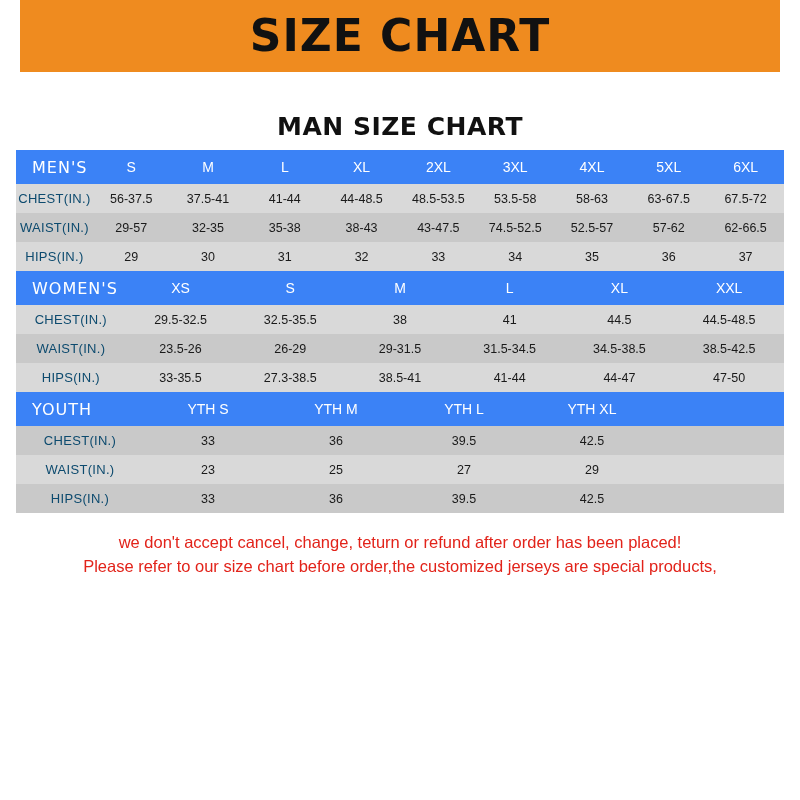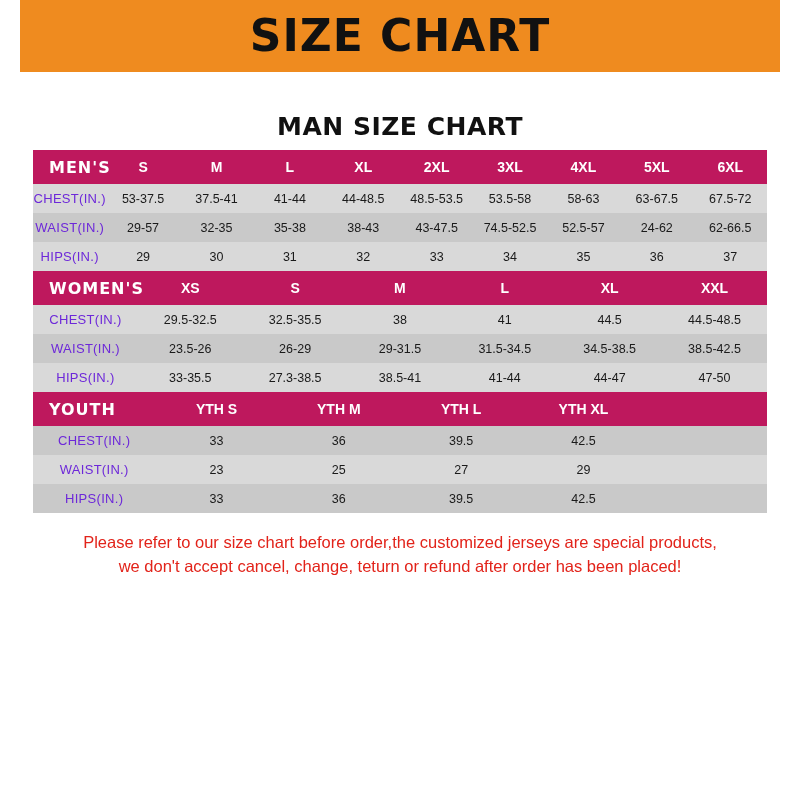--- a/index.html
+++ b/index.html
@@ -43,21 +43,21 @@
     position: relative;
     font-family: "DejaVu Sans", sans-serif;
     font-weight: bold;
     font-size: 44px;
     letter-spacing: 1px;
     color: #111111;
     z-index: 2;
     line-height: 1;
   }
   .content {
-    padding: 0 33px;
+    padding: 0 16px;
     box-sizing: border-box;
     margin-top: 40px;
   }
   .section-title {
     text-align: center;
     font-family: "DejaVu Sans", sans-serif;
     font-weight: bold;
     font-size: 25px;
     color: #111111;
     margin: 18px 0 9px 0;
@@ -72,43 +72,43 @@
   table.size-table td {
     text-align: center;
     font-size: 12.5px;
     color: #1a1a1a;
     padding: 0;
     height: 29px;
     vertical-align: middle;
     font-family: "Liberation Sans", sans-serif;
   }
   table.size-table thead th {
-    background: #be185d;
+    background: #3b82f6;
     color: #ffffff;
-    font-weight: bold;
+    font-weight: normal;
     font-size: 14px;
     height: 34px;
   }
   table.size-table thead th.rowlabel {
     text-align: left;
     padding-left: 16px;
     font-family: "DejaVu Sans", sans-serif;
     font-size: 16px;
     letter-spacing: 1px;
   }
   table.size-table tbody tr.alt-light td {
     background: #d9d9d9;
   }
   table.size-table tbody tr.alt-dark td {
     background: #c9c9c9;
   }
   table.size-table tbody td.rowlabel {
     font-size: 13px;
     letter-spacing: 0.3px;
-    color: #6d28d9;
+    color: #0c4a6e;
   }
   
   .women-head th { font-size: 15px; }
   .youth-head th { font-size: 15px; }
   .footer-note {
     margin-top: 18px;
     padding: 0 14px;
     text-align: center;
     color: #e2231a;
     font-size: 16.5px;
@@ -141,40 +141,40 @@
           <th>2XL</th>
           <th>3XL</th>
           <th>4XL</th>
           <th>5XL</th>
           <th>6XL</th>
         </tr>
       </thead>
       <tbody>
         <tr class="alt-light">
           <td class="rowlabel">CHEST(IN.)</td>
-          <td>53-37.5</td>
+          <td>56-37.5</td>
           <td>37.5-41</td>
           <td>41-44</td>
           <td>44-48.5</td>
           <td>48.5-53.5</td>
           <td>53.5-58</td>
           <td>58-63</td>
           <td>63-67.5</td>
           <td>67.5-72</td>
         </tr>
         <tr class="alt-dark">
           <td class="rowlabel">WAIST(IN.)</td>
           <td>29-57</td>
           <td>32-35</td>
           <td>35-38</td>
           <td>38-43</td>
           <td>43-47.5</td>
           <td>74.5-52.5</td>
           <td>52.5-57</td>
-          <td>24-62</td>
+          <td>57-62</td>
           <td>62-66.5</td>
         </tr>
         <tr class="alt-light">
           <td class="rowlabel">HIPS(IN.)</td>
           <td>29</td>
           <td>30</td>
           <td>31</td>
           <td>32</td>
           <td>33</td>
           <td>34</td>
@@ -261,18 +261,18 @@
           <td>33</td>
           <td>36</td>
           <td>39.5</td>
           <td>42.5</td>
           <td></td>
         </tr>
       </tbody>
     </table>
 
     <div class="footer-note">
+      <div>we don't accept cancel, change, teturn or refund after order has been placed!</div>
       <div>Please refer to our size chart before order,the customized jerseys are special products,</div>
-      <div>we don't accept cancel, change, teturn or refund after order has been placed!</div>
     </div>
 
   </div>
 </div>
 
 </body></html>

